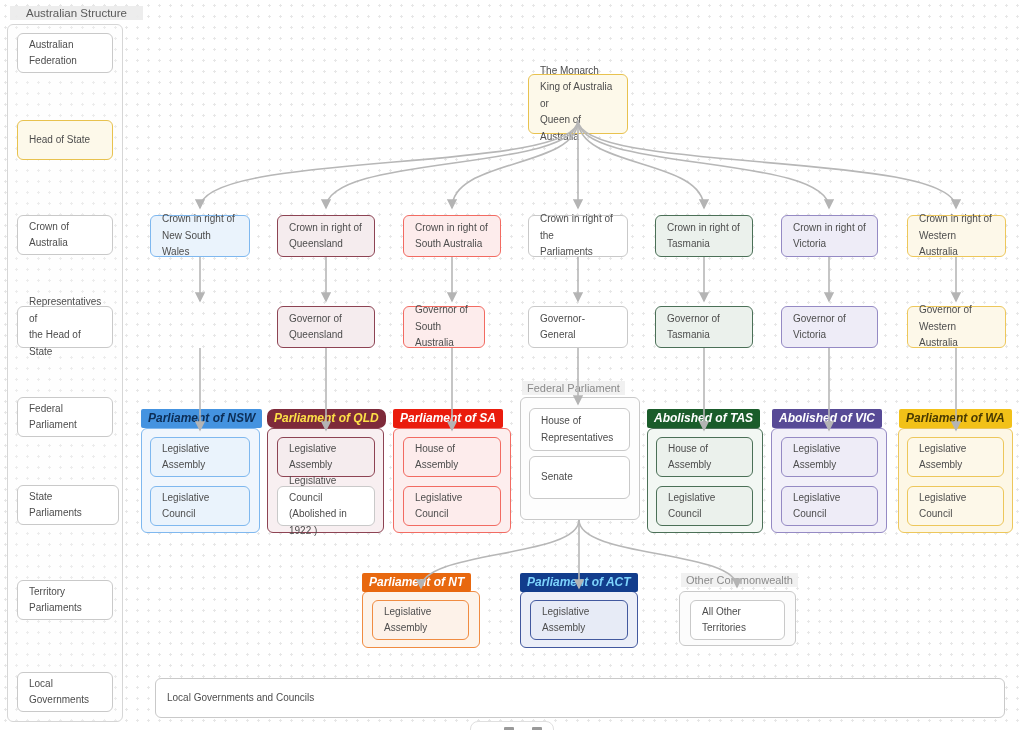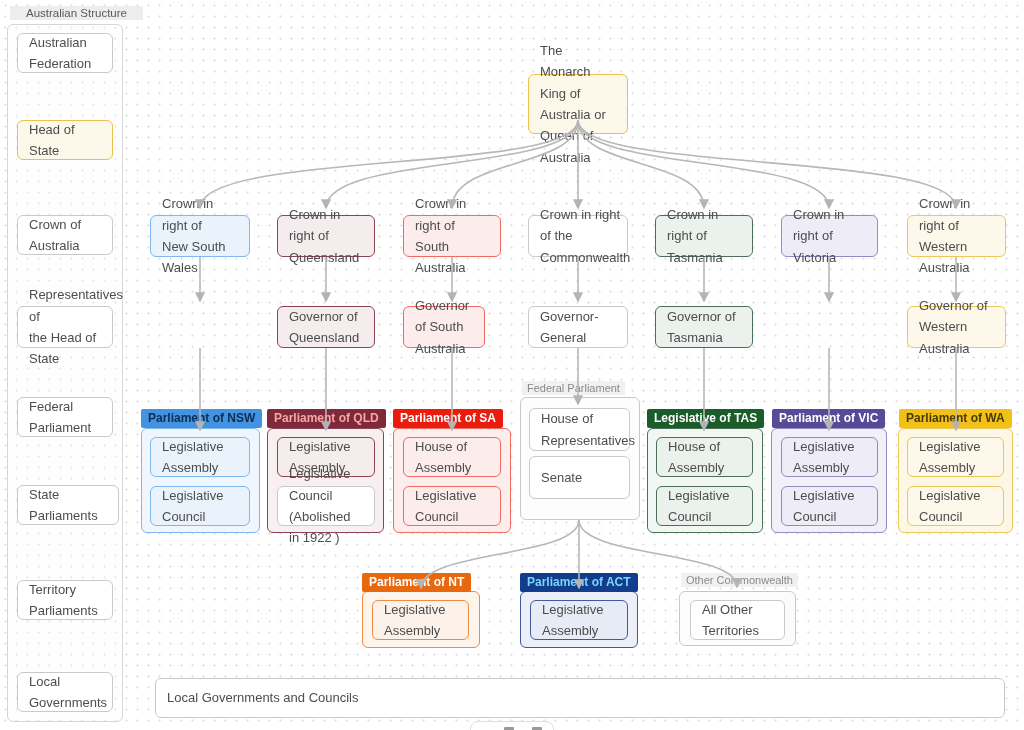--- a/index.html
+++ b/index.html
@@ -10,28 +10,28 @@
     background-color: #ffffff;
     background-image: radial-gradient(circle, #e7e7e7 1px, transparent 1.1px);
     background-size: 11px 11px;
   }
   .edges { position: absolute; left: 0; top: 0; width: 1024px; height: 730px; pointer-events: none; z-index: 6; }
 
   .node {
     position: absolute; z-index: 3;
     border: 1.2px solid #c9c9c9; background: #ffffff; border-radius: 6px;
     display: flex; align-items: center;
-    font-size: 13px; line-height: 1.65; color: #4d4d4d;
+    font-size: 10px; line-height: 1.65; color: #4d4d4d;
     padding: 3px 11px; white-space: pre-line;
   }
   .group { position: absolute; z-index: 1; border: 1.2px solid #c9c9c9; border-radius: 6px; background: #fdfdfd; }
   .ghead {
     position: absolute; z-index: 4;
     font-size: 12px; font-weight: bold; padding: 2px 7px 3px 7px;
-    border-radius: 2px; white-space: nowrap;
+    border-radius: 2px; white-space: nowrap; font-style: italic;
   }
   .glabel {
     position: absolute; z-index: 4;
     font-size: 11px; color: #8a8a8a; background: rgba(238,238,238,0.85);
     padding: 1px 5px; white-space: nowrap;
   }
   .main-title {
     position: absolute; left: 10px; top: 6px; z-index: 4;
     font-size: 11.5px; color: #5a5a5a; background: rgba(235,235,235,0.9);
     padding: 1px 16px; white-space: nowrap;
@@ -57,21 +57,21 @@
   .g-fed { background: #fdfdfd; border-color: #c9c9c9; }
   .g-tas { background: #f2f7f3; border-color: #4b7057; }
   .g-vic { background: #f2f0f9; border-color: #958ac4; }
   .g-wa  { background: #fdf7e5; border-color: #edc75b; }
   .g-nt  { background: #fdf4eb; border-color: #f08c42; }
   .g-act { background: #eceff8; border-color: #43599e; }
   .g-oth { background: #fcfcfc; border-color: #c9c9c9; }
 
   
   .h-nsw { background: #4493e0; color: #0c2d55; }
-  .h-qld { background: #7e2a3a; color: #fca5a5; }
+  .h-qld { background: #7e2a3a; color: #fde047; border-radius: 7px; }
   .h-sa  { background: #ea1c0d; color: #ffffff; }
   .h-tas { background: #1a5c2a; color: #ffffff; }
   .h-vic { background: #574a96; color: #ffffff; }
   .h-wa  { background: #f2c118; color: #493a02; }
   .h-nt  { background: #e8680f; color: #ffffff; }
   .h-act { background: #123d8c; color: #7dd3fc; }
 
   .toolbar {
     position: absolute; left: 470px; top: 721px; width: 84px; height: 22px; z-index: 7;
     background: #ffffff; border: 1px solid #e0e0e0; border-radius: 8px;
@@ -100,35 +100,36 @@
 King of Australia or
 Queen of Australia</div>
 
   <div class="node t-nsw" style="left:150px;top:215px;width:100px;height:42px">Crown in right of
 New South Wales</div>
   <div class="node t-qld" style="left:277px;top:215px;width:98px;height:42px">Crown in right of
 Queensland</div>
   <div class="node t-sa" style="left:403px;top:215px;width:98px;height:42px">Crown in right of
 South Australia</div>
   <div class="node t-neutral" style="left:528px;top:215px;width:100px;height:42px">Crown in right of the
-Commonwealth</div>
+Parliaments</div>
   <div class="node t-tas" style="left:655px;top:215px;width:98px;height:42px">Crown in right of
 Tasmania</div>
   <div class="node t-vic" style="left:781px;top:215px;width:97px;height:42px">Crown in right of
 Victoria</div>
   <div class="node t-wa" style="left:907px;top:215px;width:99px;height:42px">Crown in right of
 Western Australia</div>
 
   <div class="node t-qld" style="left:277px;top:306px;width:98px;height:42px">Governor of
 Queensland</div>
   <div class="node t-sa" style="left:403px;top:306px;width:82px;height:42px">Governor of South
 Australia</div>
   <div class="node t-neutral" style="left:528px;top:306px;width:100px;height:42px">Governor-General</div>
   <div class="node t-tas" style="left:655px;top:306px;width:98px;height:42px">Governor of
 Tasmania</div>
+  <div class="node t-vic" style="left:781px;top:306px;width:97px;height:42px">Governor of Victoria</div>
   <div class="node t-wa" style="left:907px;top:306px;width:99px;height:42px">Governor of Western
 Australia</div>
 
   <div class="group g-nsw" style="left:141px;top:428px;width:119px;height:105px"></div>
   <div class="ghead h-nsw" style="left:141px;top:409px">Parliament of NSW</div>
   <div class="node t-nsw" style="left:150px;top:437px;width:100px;height:40px">Legislative Assembly</div>
   <div class="node t-nsw" style="left:150px;top:486px;width:100px;height:40px">Legislative Council</div>
 
   <div class="group g-qld" style="left:267px;top:428px;width:117px;height:105px"></div>
   <div class="ghead h-qld" style="left:267px;top:409px">Parliament of QLD</div>
@@ -141,26 +142,26 @@
   <div class="node t-sa" style="left:403px;top:437px;width:98px;height:40px">House of Assembly</div>
   <div class="node t-sa" style="left:403px;top:486px;width:98px;height:40px">Legislative Council</div>
 
   <div class="group g-fed" style="left:520px;top:397px;width:120px;height:123px"></div>
   <div class="glabel" style="left:522px;top:381px">Federal Parliament</div>
   <div class="node t-neutral" style="left:529px;top:408px;width:101px;height:43px">House of
 Representatives</div>
   <div class="node t-neutral" style="left:529px;top:456px;width:101px;height:43px">Senate</div>
 
   <div class="group g-tas" style="left:647px;top:428px;width:116px;height:105px"></div>
-  <div class="ghead h-tas" style="left:647px;top:409px">Legislative of TAS</div>
+  <div class="ghead h-tas" style="left:647px;top:409px">Abolished of TAS</div>
   <div class="node t-tas" style="left:656px;top:437px;width:97px;height:40px">House of Assembly</div>
   <div class="node t-tas" style="left:656px;top:486px;width:97px;height:40px">Legislative Council</div>
 
   <div class="group g-vic" style="left:771px;top:428px;width:116px;height:105px"></div>
-  <div class="ghead h-vic" style="left:772px;top:409px">Parliament of VIC</div>
+  <div class="ghead h-vic" style="left:772px;top:409px">Abolished of VIC</div>
   <div class="node t-vic" style="left:781px;top:437px;width:97px;height:40px">Legislative Assembly</div>
   <div class="node t-vic" style="left:781px;top:486px;width:97px;height:40px">Legislative Council</div>
 
   <div class="group g-wa" style="left:898px;top:428px;width:115px;height:105px"></div>
   <div class="ghead h-wa" style="left:899px;top:409px">Parliament of WA</div>
   <div class="node t-wa" style="left:907px;top:437px;width:97px;height:40px">Legislative Assembly</div>
   <div class="node t-wa" style="left:907px;top:486px;width:97px;height:40px">Legislative Council</div>
 
   <div class="group g-nt" style="left:362px;top:591px;width:118px;height:57px"></div>
   <div class="ghead h-nt" style="left:362px;top:573px">Parliament of NT</div>

